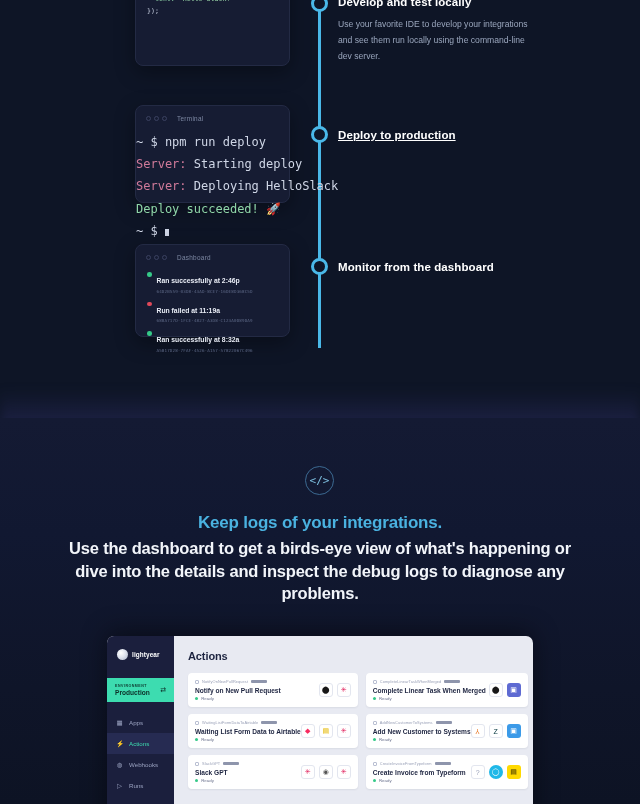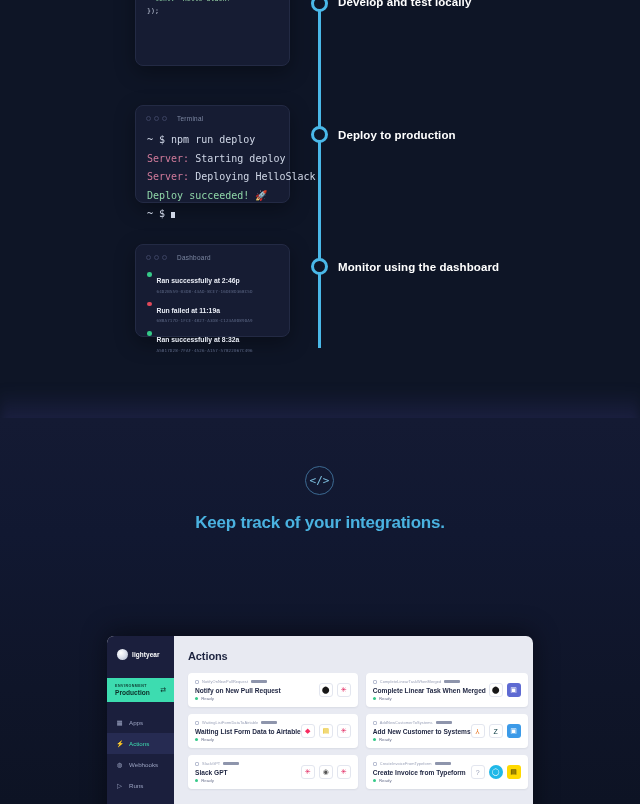--- a/index.html
+++ b/index.html
@@ -44,21 +44,21 @@
   
   .step-text { position: absolute; left: 338px; width: 190px; }
   .step-text h3 {
     font-size: 11.5px; font-weight: bold; color: #fff; letter-spacing: .1px;
     margin-bottom: 7px; line-height: 1.2;
   }
   .step-text p {
     font-size: 8.6px; line-height: 1.85; color: #9aa6bd; font-weight: normal;
   }
   .st1 { top: -4px; }
-  .st2 { top: 129px; }
+  .st2 { top: 129px; text-decoration: underline; }
   .st3 { top: 261px; }
 
   
   .win {
     position: absolute; left: 135px; width: 155px;
     background: #161c33; border: 1px solid #232a44; border-radius: 8px;
     box-shadow: 0 6px 20px rgba(0,0,0,.35);
   }
   .win.code { top: -40px; height: 106px; }
   .win.term { top: 105px; height: 98px; }
@@ -70,22 +70,22 @@
 
   .code-body {
     padding: 10px 11px 0 11px; font-family: "DejaVu Sans Mono", monospace;
     font-size: 6.6px; line-height: 1.78; white-space: pre; color: #c7cee0;
   }
   .c-prop { color: #8fd6a8; }
   .c-str { color: #9ad7a8; }
   .c-punc { color: #c7cee0; }
 
   .term-body {
-    padding: 9px 11px 0 11px; font-family: "DejaVu Sans Mono", monospace;
-    font-size: 10px; line-height: 1.85; white-space: pre;
+    padding: 9px 11px 0 0; font-family: "DejaVu Sans Mono", monospace;
+    font-size: 12px; line-height: 1.85; white-space: pre;
   }
   .t-prompt { color: #cfd6e6; }
   .t-server { color: #d07a9a; }
   .t-out { color: #cfd6e6; }
   .t-ok { color: #8fd6a8; }
   .cursor { display:inline-block; width:4px; height:6.5px; background:#cfd6e6; vertical-align:-1px; }
 
   .dash-body { padding: 8px 11px 0 11px; }
   .run { display: flex; align-items: flex-start; gap: 5px; margin-bottom: 5px; }
   .run-dot { width: 4.5px; height: 4.5px; border-radius: 50%; margin-top: 3px; flex: none; }
@@ -187,26 +187,27 @@
   <div class="glowband"></div>
   <div class="lower"></div>
 
   <div class="timeline-axis"></div>
   <div class="tl-dot d1"></div>
   <div class="tl-dot d2"></div>
   <div class="tl-dot d3"></div>
 
   <div class="step-text st1">
     <h3>Develop and test locally</h3>
+    <p>Use your favorite IDE to develop your integrations and see them run locally using the command-line dev server.</p>
   </div>
   <div class="step-text st2">
     <h3>Deploy to production</h3>
   </div>
   <div class="step-text st3">
-    <h3>Monitor using the dashboard</h3>
+    <h3>Monitor from the dashboard</h3>
   </div>
 
   <div class="win code">
     <div class="code-body">
 
 <span class="c-prop">  text:</span><span class="c-str"> "Hello Slack!"</span>
 <span class="c-punc">});</span></div>
   </div>
 
   <div class="win term">
@@ -252,21 +253,22 @@
           <div class="run-id">A5B17D28-7FAF-4526-A157-57822067C496</div>
         </span>
       </div>
     </div>
   </div>
 
   <div class="code-badge">
     <span>&lt;/&gt;</span>
   </div>
   <div class="callout">
-    <div class="lead">Keep track of your integrations.</div>
+    <div class="lead">Keep logs of your integrations.</div>
+    <div class="body">Use the dashboard to get a birds-eye view of what's happening or dive into the details and inspect the debug logs to diagnose any problems.</div>
   </div>
 
   <div class="shot">
     <div class="shot-side">
       <div class="brand">
         <span class="brand-mark"></span>
         <span class="brand-name">lightyear</span>
       </div>
 
       <div class="env">

